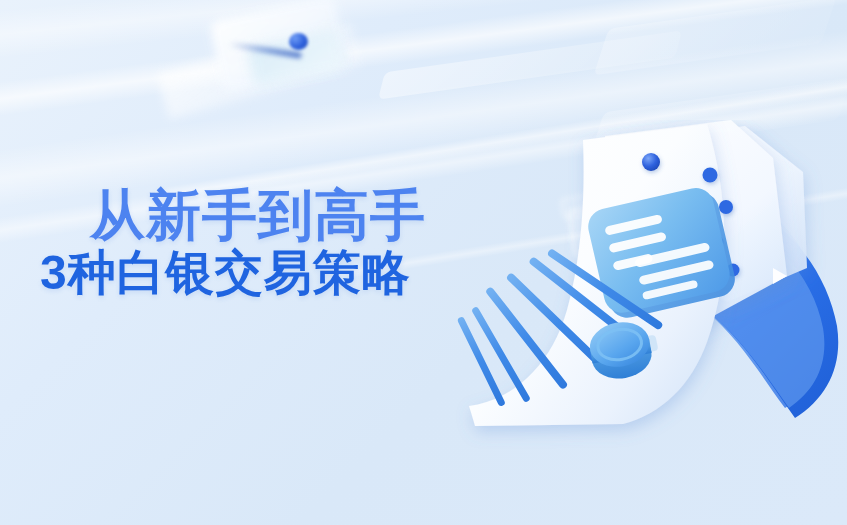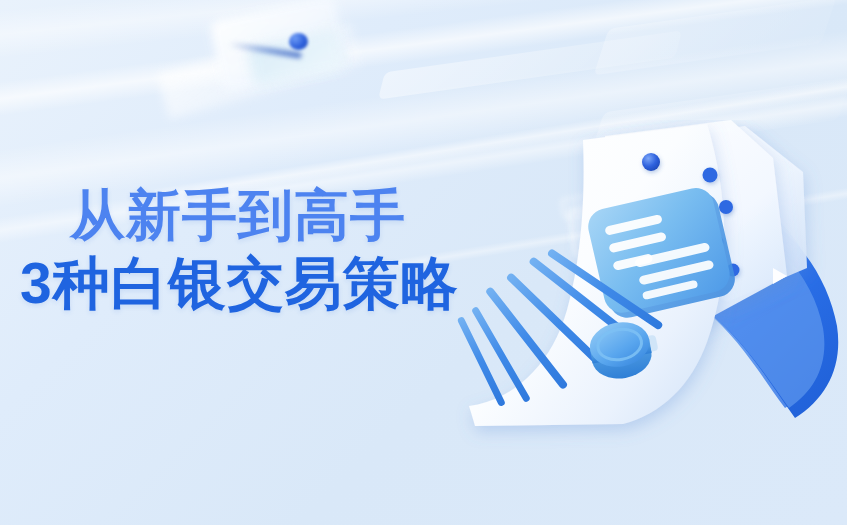--- a/index.html
+++ b/index.html
@@ -107,41 +107,41 @@
     height: 46px;
     background: linear-gradient(160deg, rgba(255,255,255,.9), rgba(255,255,255,.15));
     transform: rotate(-15deg);
     filter: blur(5px);
     opacity: .8;
   }
 
   
   .headline {
     position: absolute;
-    left: 20px;
+    left: 40px;
     top: 186px;
     width: 520px;
   }
   .headline-line {
     font-weight: 900;
     letter-spacing: 1px;
     line-height: 1.08;
     white-space: nowrap;
     text-shadow: 0 2px 5px rgba(60,110,210,0.14);
   }
   .line-1 {
     font-size: 55px;
     color: #4d83f0;
     padding-left: 50px;
   }
   .line-2 {
-    font-size: 57px;
+    font-size: 48px;
     color: #1f64e0;
     padding-left: 0px;
-    margin-top: 8px;
+    margin-top: 2px;
   }
 
   
   .illus {
     position: absolute;
     left: 455px;
     top: 120px;
     width: 392px;
     height: 330px;
   }

